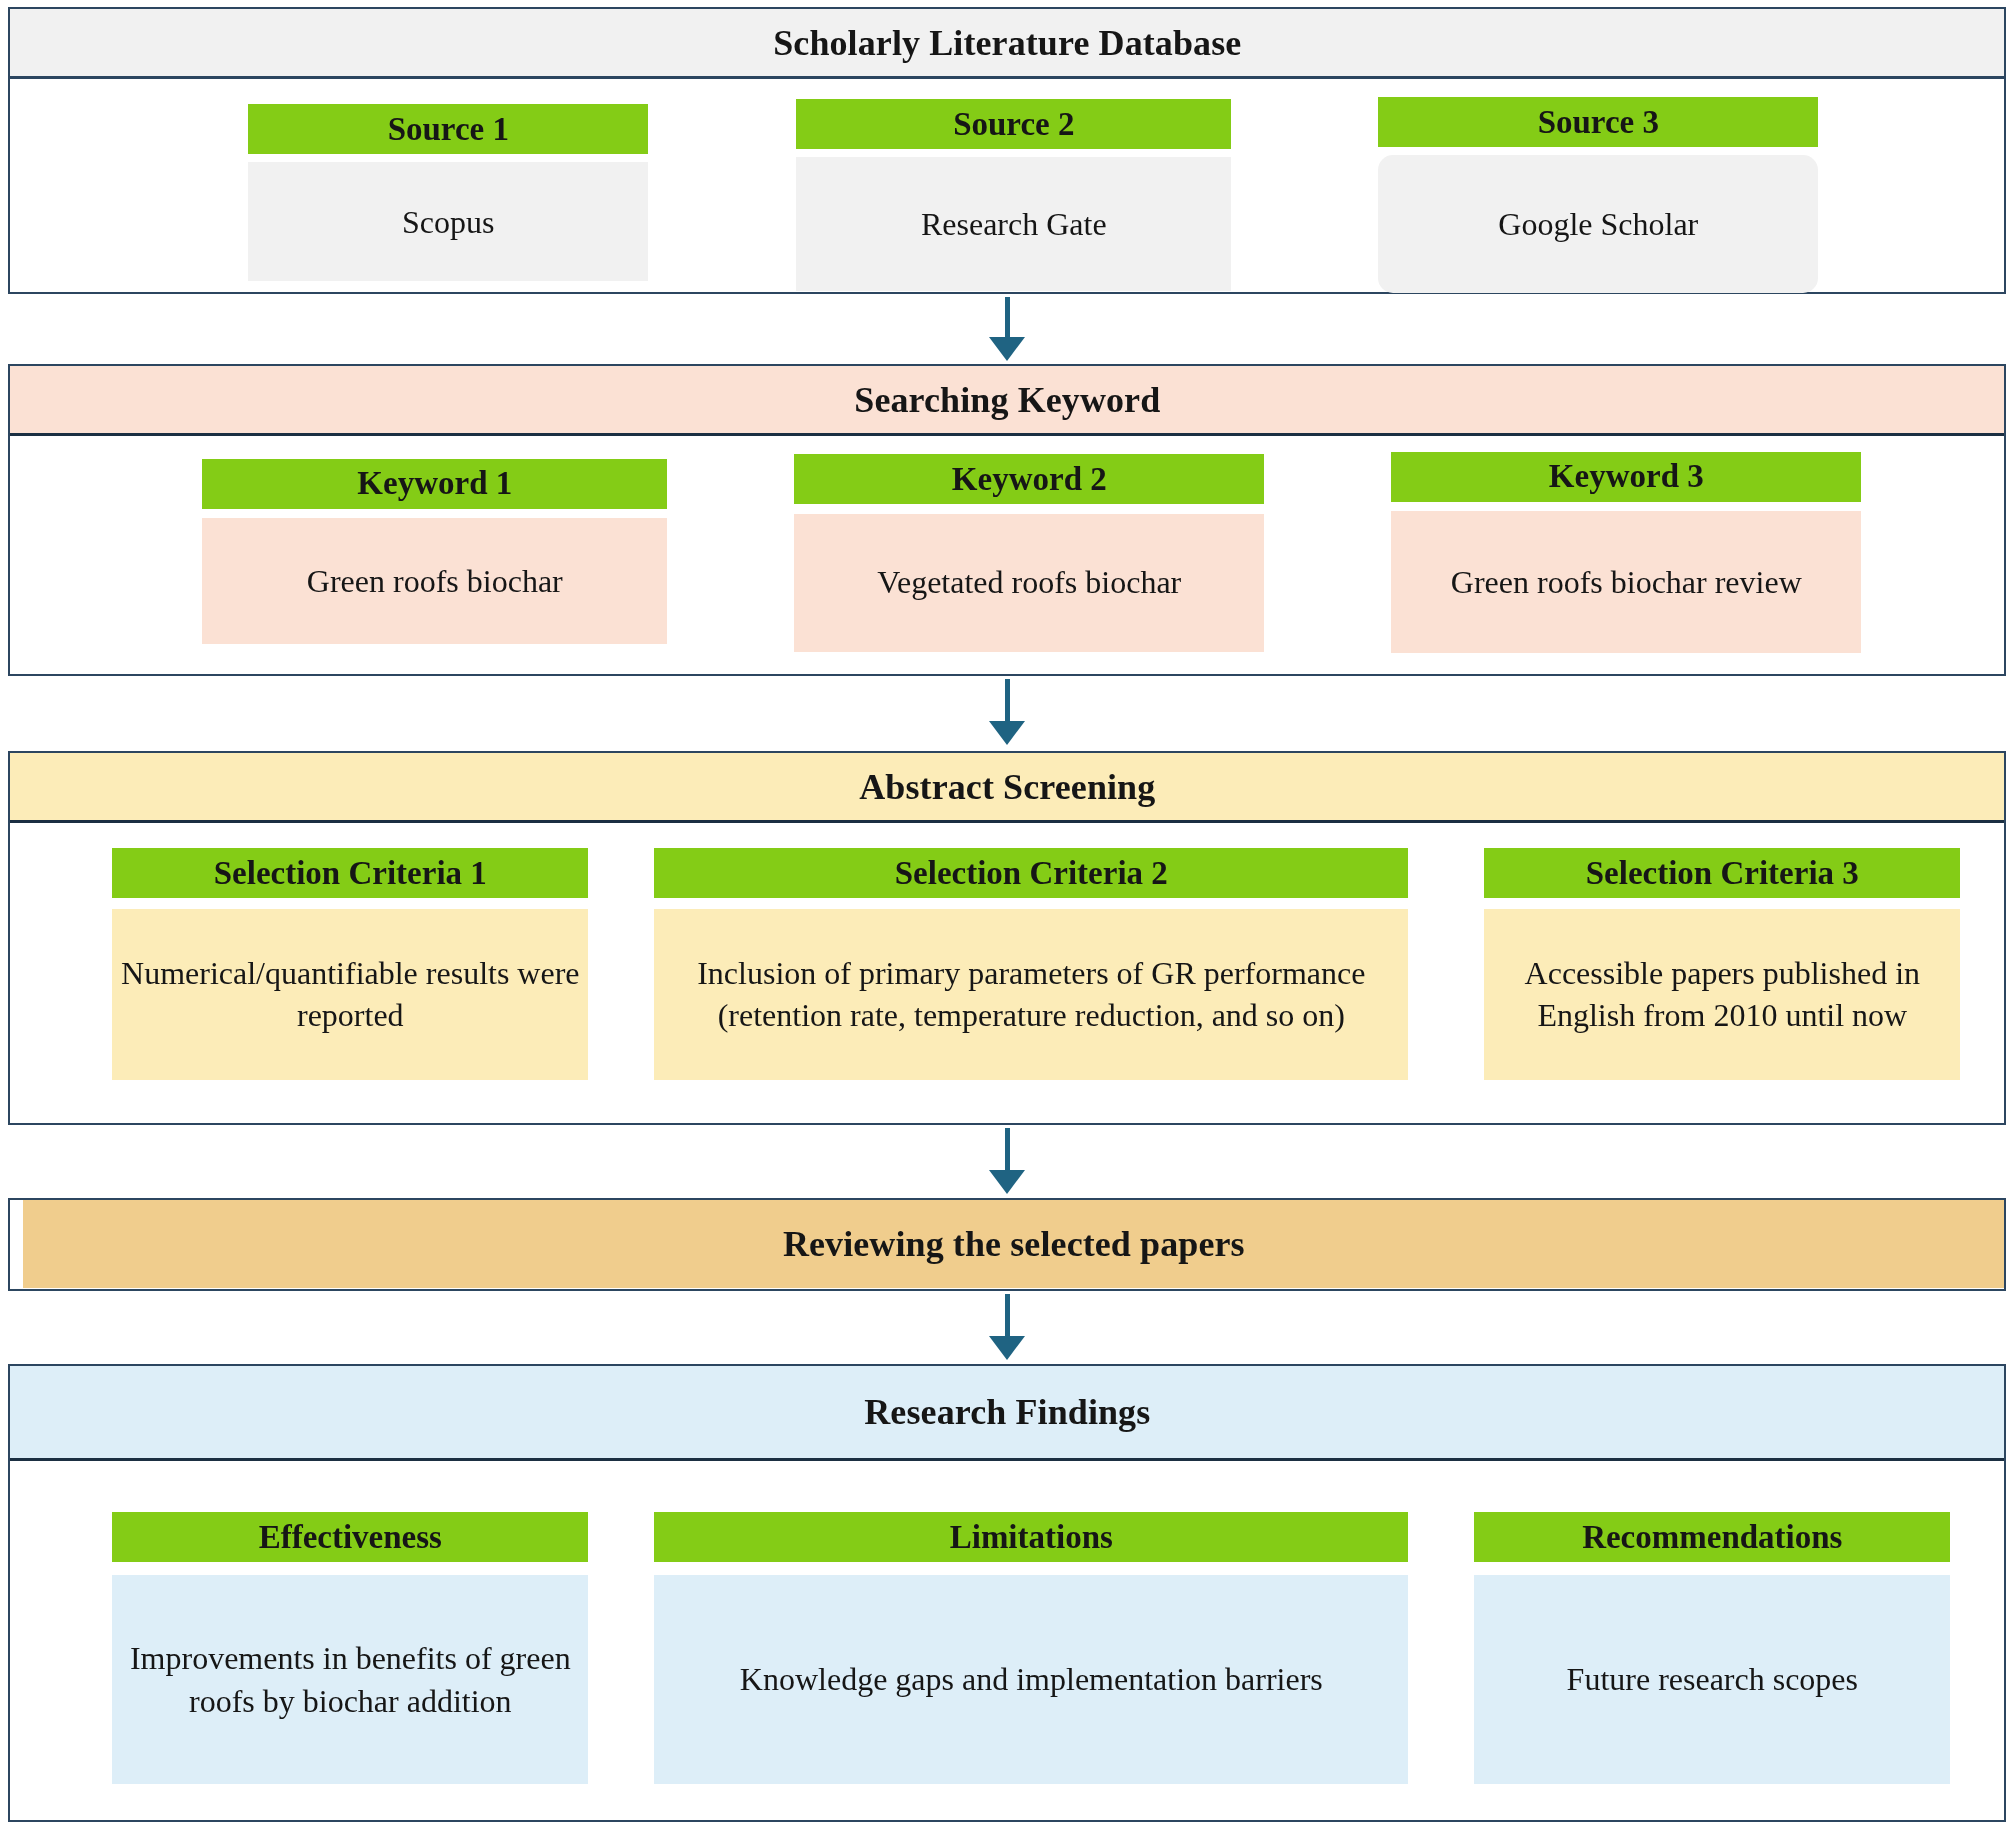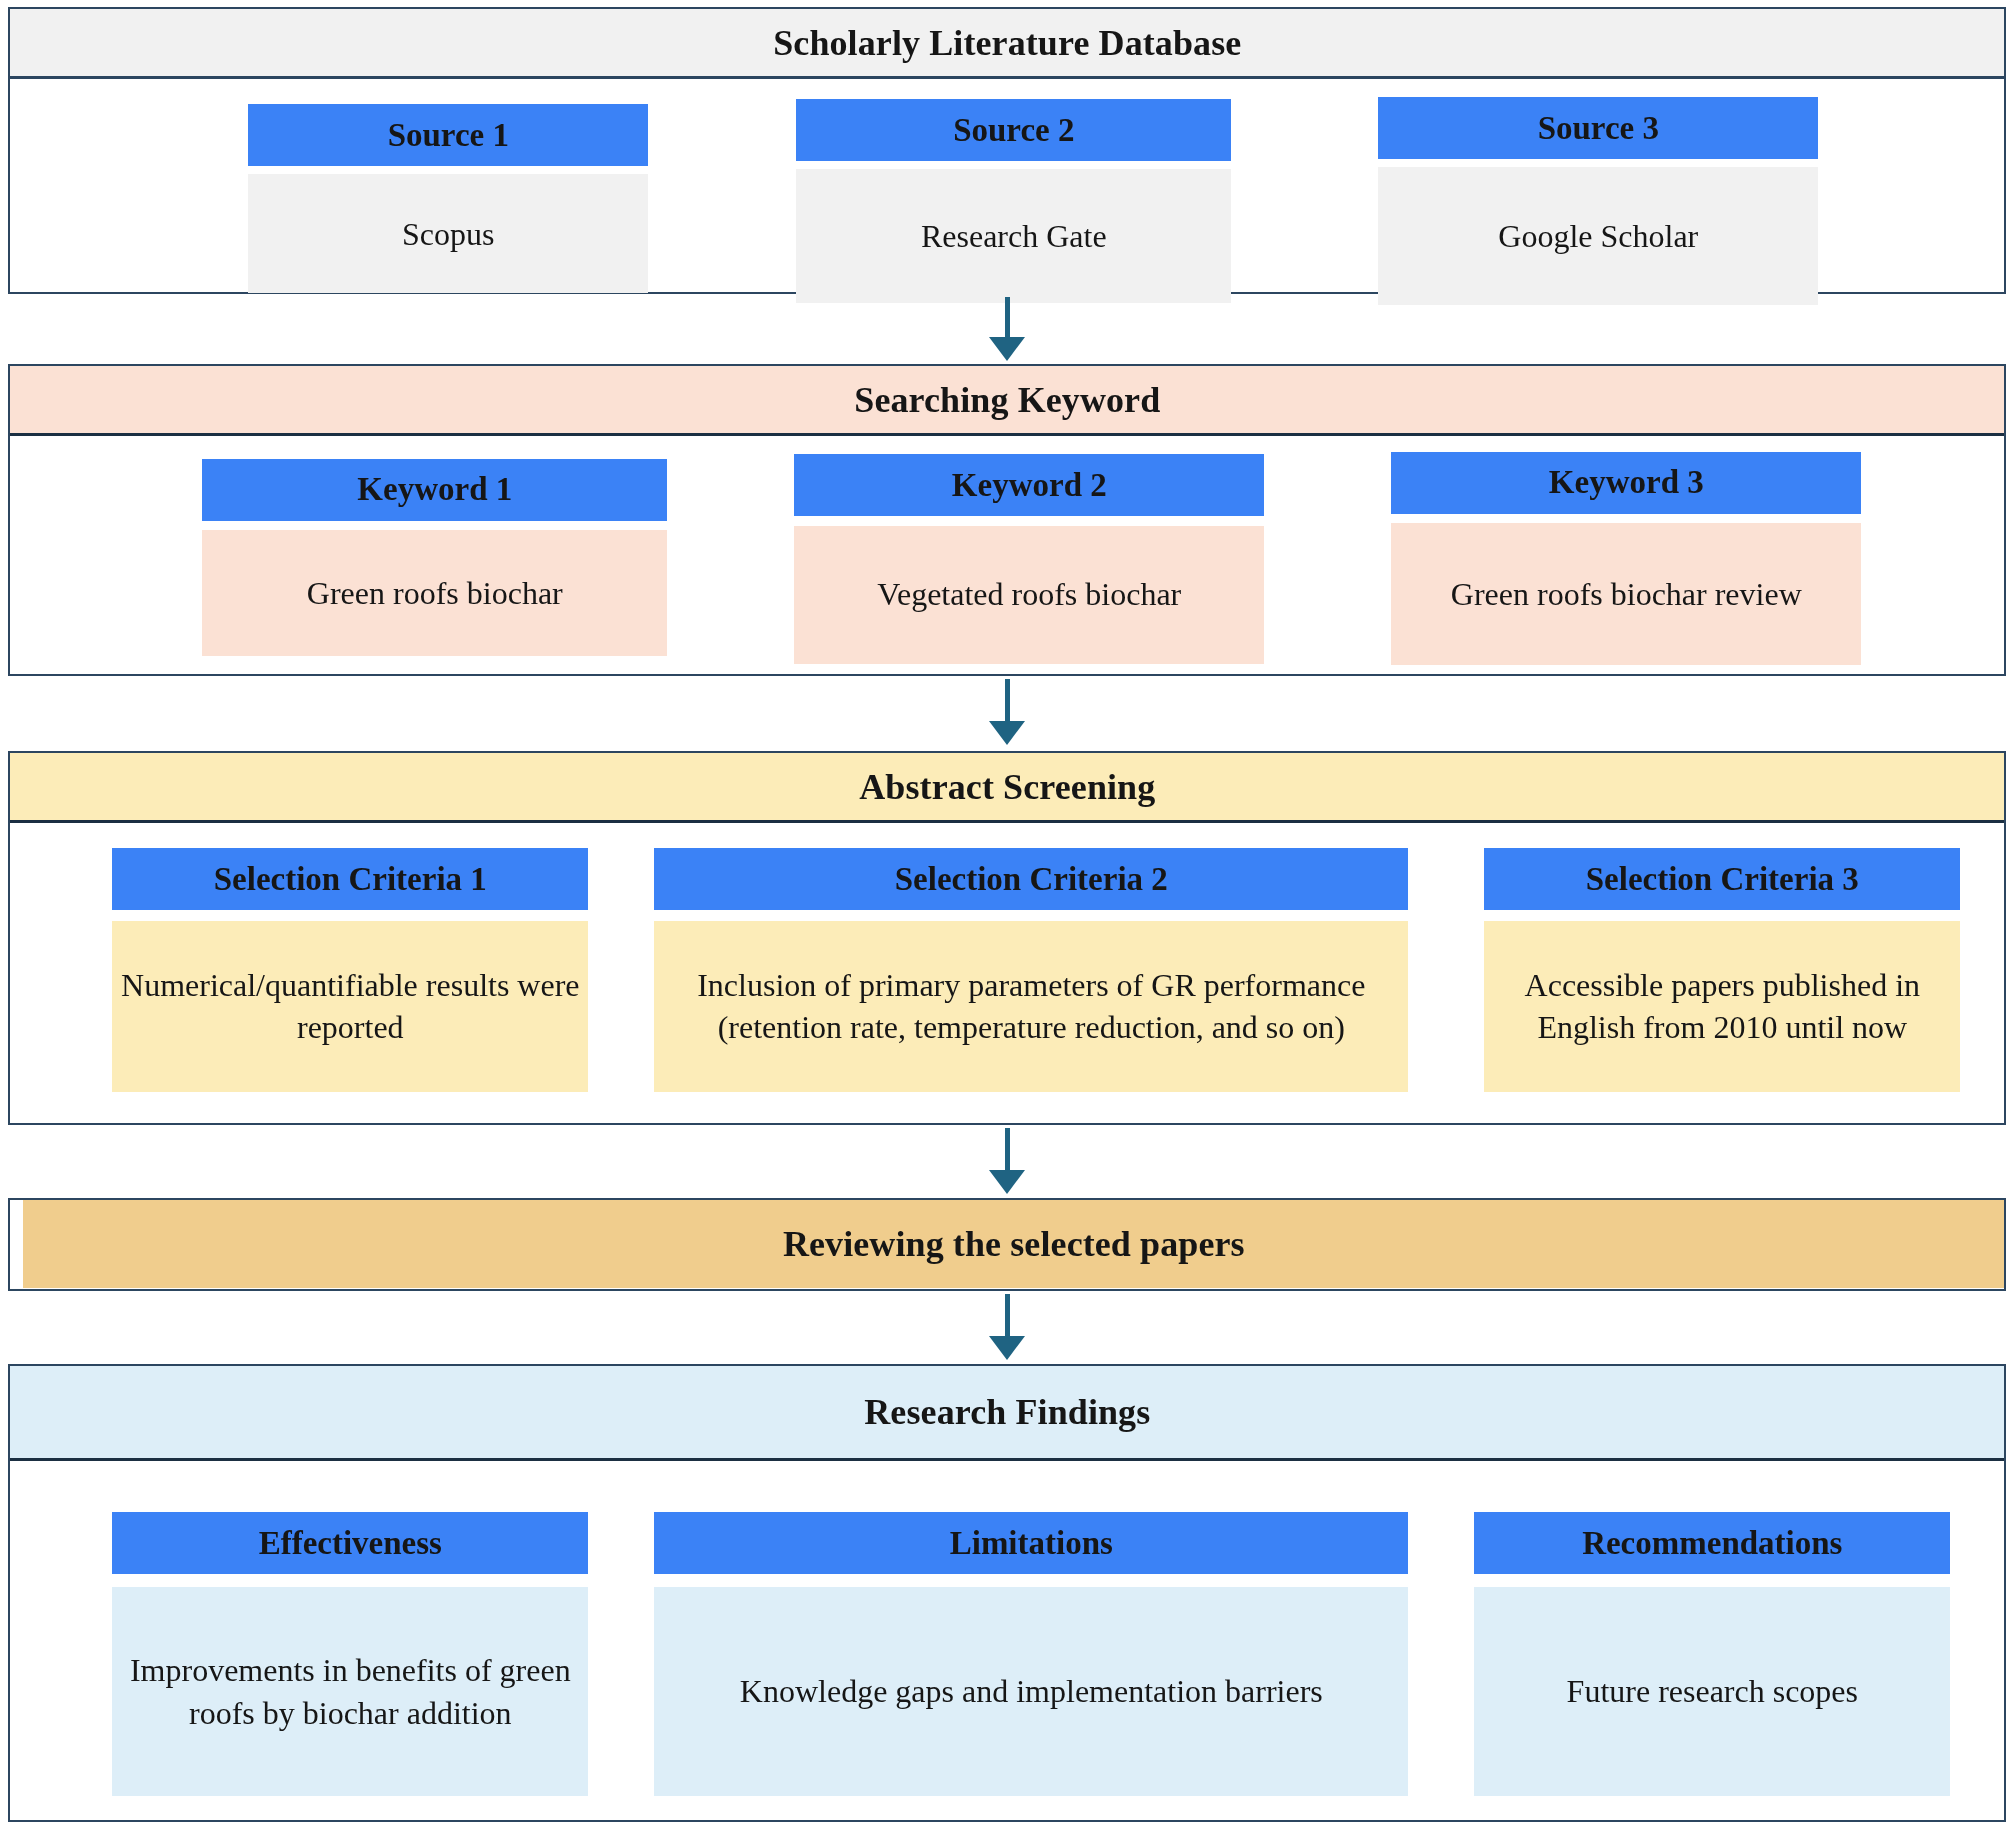--- a/index.html
+++ b/index.html
@@ -40,28 +40,28 @@
     background: #ffffff;
   }
 
   
   .col {
     position: absolute;
     display: flex;
     flex-direction: column;
   }
   .col-label {
-    background: #3b82f6;
+    background: #84cc16;
     display: flex;
     align-items: center;
     justify-content: center;
     font-weight: bold;
     font-size: 33px;
     color: #161616;
-    height: 62px;
+    height: 50px;
   }
   .col-value {
     display: flex;
     align-items: center;
     justify-content: center;
     text-align: center;
     font-size: 32px;
     line-height: 1.32;
     color: #161616;
     padding: 3.6px 6px;
@@ -115,21 +115,21 @@
         <div class="col-value tint-gray" style="height:119px; margin-top:8.3px;">Scopus</div>
       </div>
 
       <div class="col" style="left:786px; top:20px; width:435px;">
         <div class="col-label">Source 2</div>
         <div class="col-value tint-gray" style="height:134px; margin-top:8.3px;">Research Gate</div>
       </div>
 
       <div class="col" style="left:1368px; top:18px; width:440px;">
         <div class="col-label">Source 3</div>
-        <div class="col-value tint-gray" style="height:138px; margin-top:8.3px;">Google Scholar</div>
+        <div class="col-value tint-gray" style="height:138px; margin-top:8.3px;border-radius:15px;">Google Scholar</div>
       </div>
 
     </div>
   </div>
 
   <div class="arrow" style="top:297px; height:44px;"></div>
 
   <div class="stage" style="top:364px; height:312px;">
     <div class="stage-header hdr-pink">Searching Keyword</div>
     <div class="stage-body" style="height:237px;">

